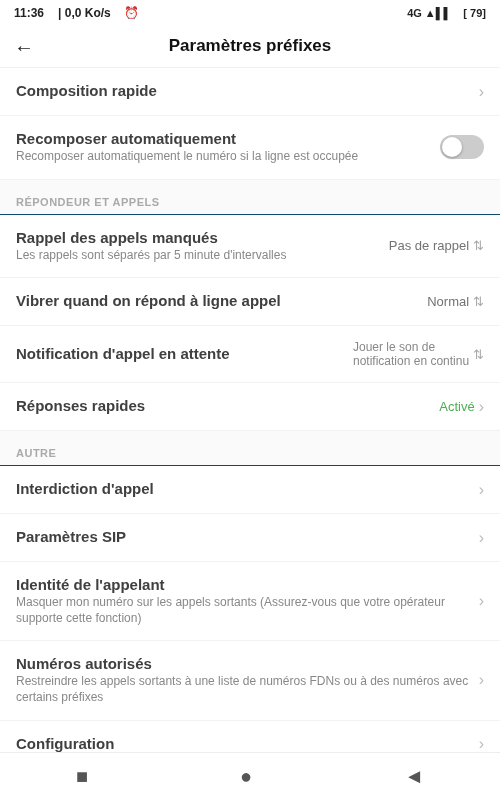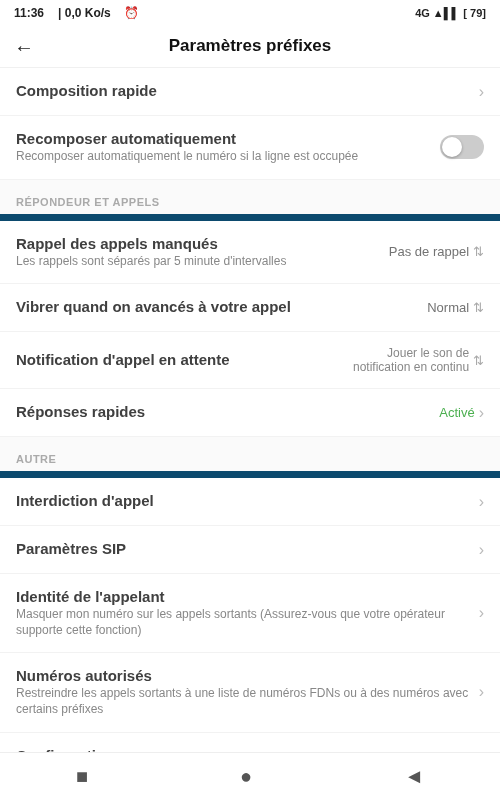--- a/index.html
+++ b/index.html
@@ -17,21 +17,21 @@
     .status-bar {
       display: flex;
       justify-content: space-between;
       align-items: center;
       padding: 6px 14px 4px 14px;
       font-size: 12px;
       font-weight: 600;
       background: #fff;
     }
     .status-left { display: flex; align-items: center; gap: 14px; }
-    .status-right { display: flex; align-items: center; gap: 4px; font-size: 11px; }
+    .status-right { display: flex; align-items: center; gap: 12px; font-size: 11px; }
 
     
     .header {
       display: flex;
       align-items: center;
       padding: 10px 14px 10px 14px;
       background: #fff;
       border-bottom: 1px solid #f0f0f0;
     }
     .header-back {
@@ -124,21 +124,21 @@
 
     
     .section-label {
       padding: 16px 16px 6px 16px;
       font-size: 11px;
       font-weight: 600;
       color: #aaa;
       letter-spacing: 0.5px;
       text-transform: uppercase;
       background: #fafafa;
-      border-bottom: 7px solid #0c4a6e;
+      border-bottom: 1px solid #0c4a6e;
     }
 
     
     .nav-bar {
       position: fixed;
       bottom: 0;
       width: 500px;
       height: 48px;
       background: #fff;
       display: flex;
@@ -152,21 +152,20 @@
       cursor: pointer;
     }
 
     .up-down-arrow {
       font-size: 13px;
       color: #aaa;
       line-height: 1;
     }
 
     .multiline-right {
-      text-align: right;
       font-size: 12px;
       color: #888;
     }
   </style>
 </head>
 <body>
 
 <div class="status-bar">
   <div class="status-left">
     <span>11:36</span>
@@ -218,21 +217,21 @@
         <div class="setting-item-desc">Les rappels sont séparés par 5 minute d'intervalles</div>
       </div>
       <div class="setting-item-right">
         <span class="value-text">Pas de rappel</span>
         <span class="up-down-arrow">⇅</span>
       </div>
     </div>
 
     <div class="setting-item">
       <div class="setting-item-left">
-        <div class="setting-item-title">Vibrer quand on avancés à votre appel</div>
+        <div class="setting-item-title">Vibrer quand on répond à ligne appel</div>
       </div>
       <div class="setting-item-right">
         <span class="value-text">Normal</span>
         <span class="up-down-arrow">⇅</span>
       </div>
     </div>
 
     <div class="setting-item">
       <div class="setting-item-left">
         <div class="setting-item-title">Notification d'appel en attente</div>

